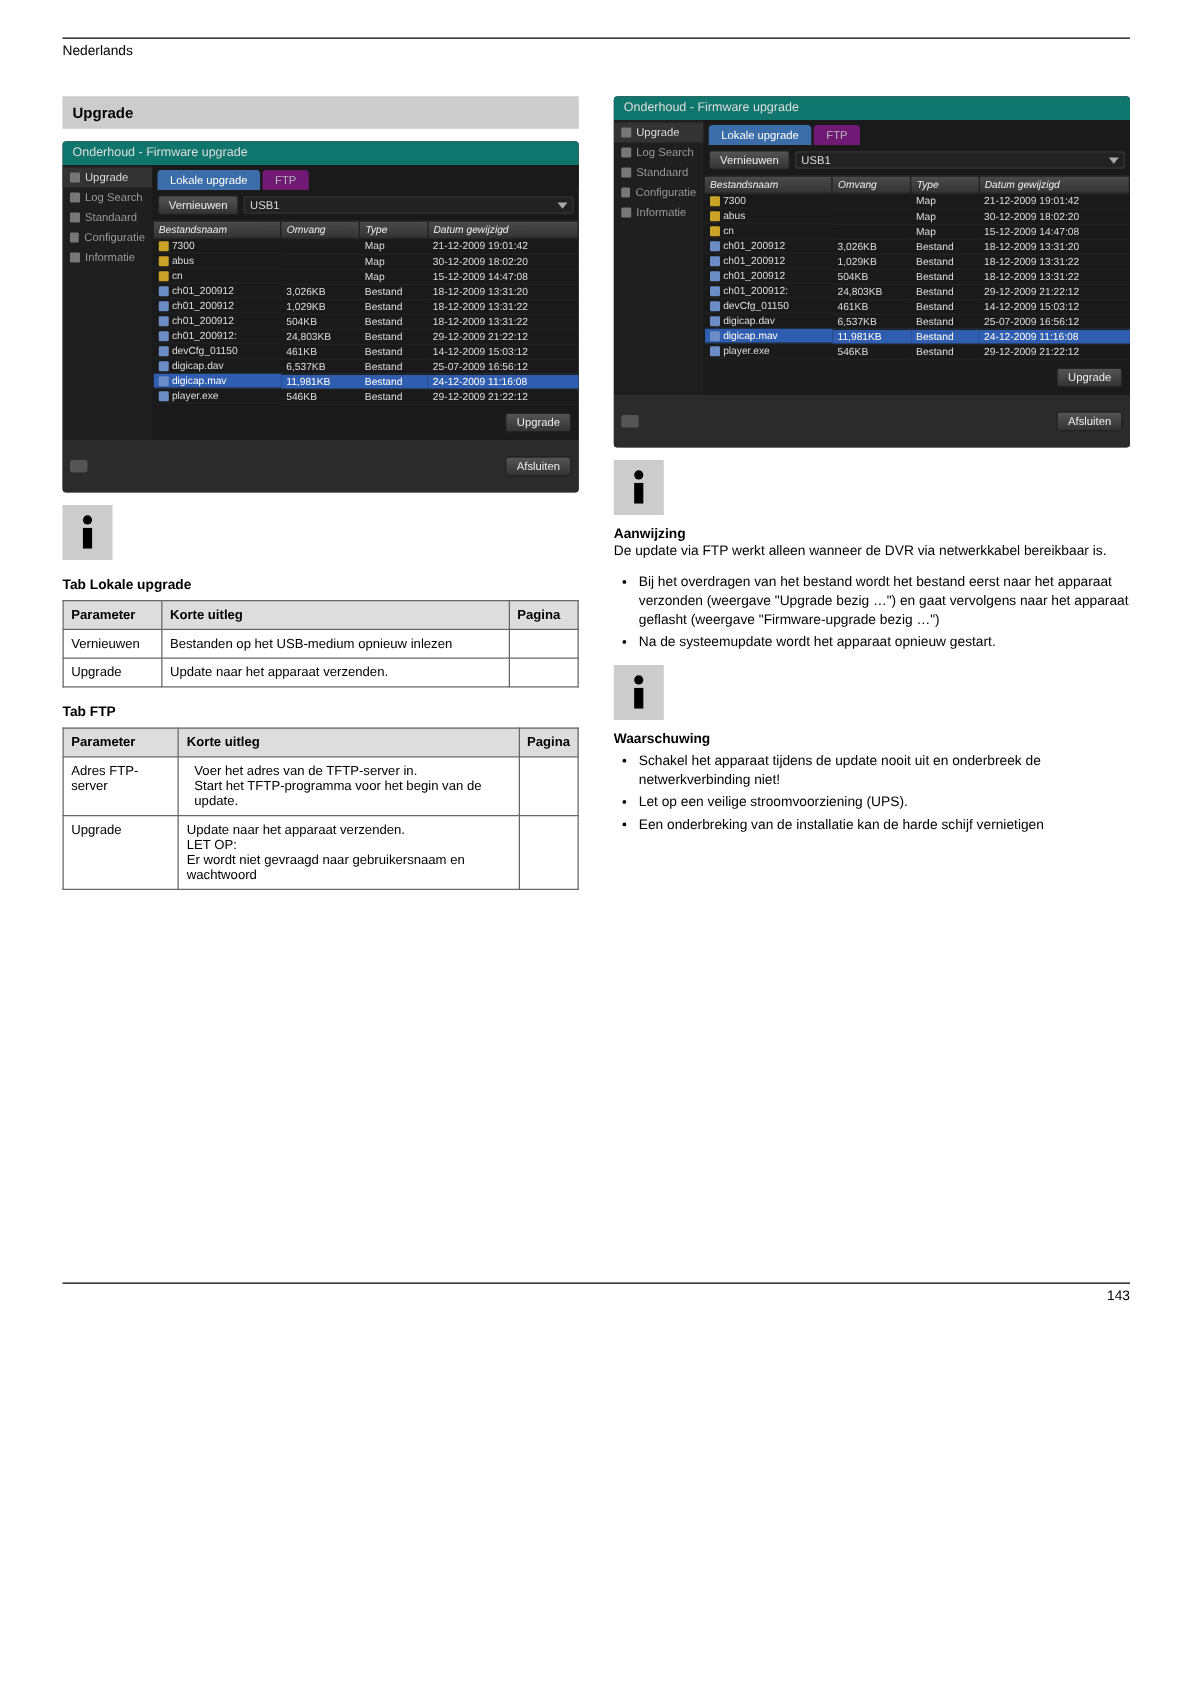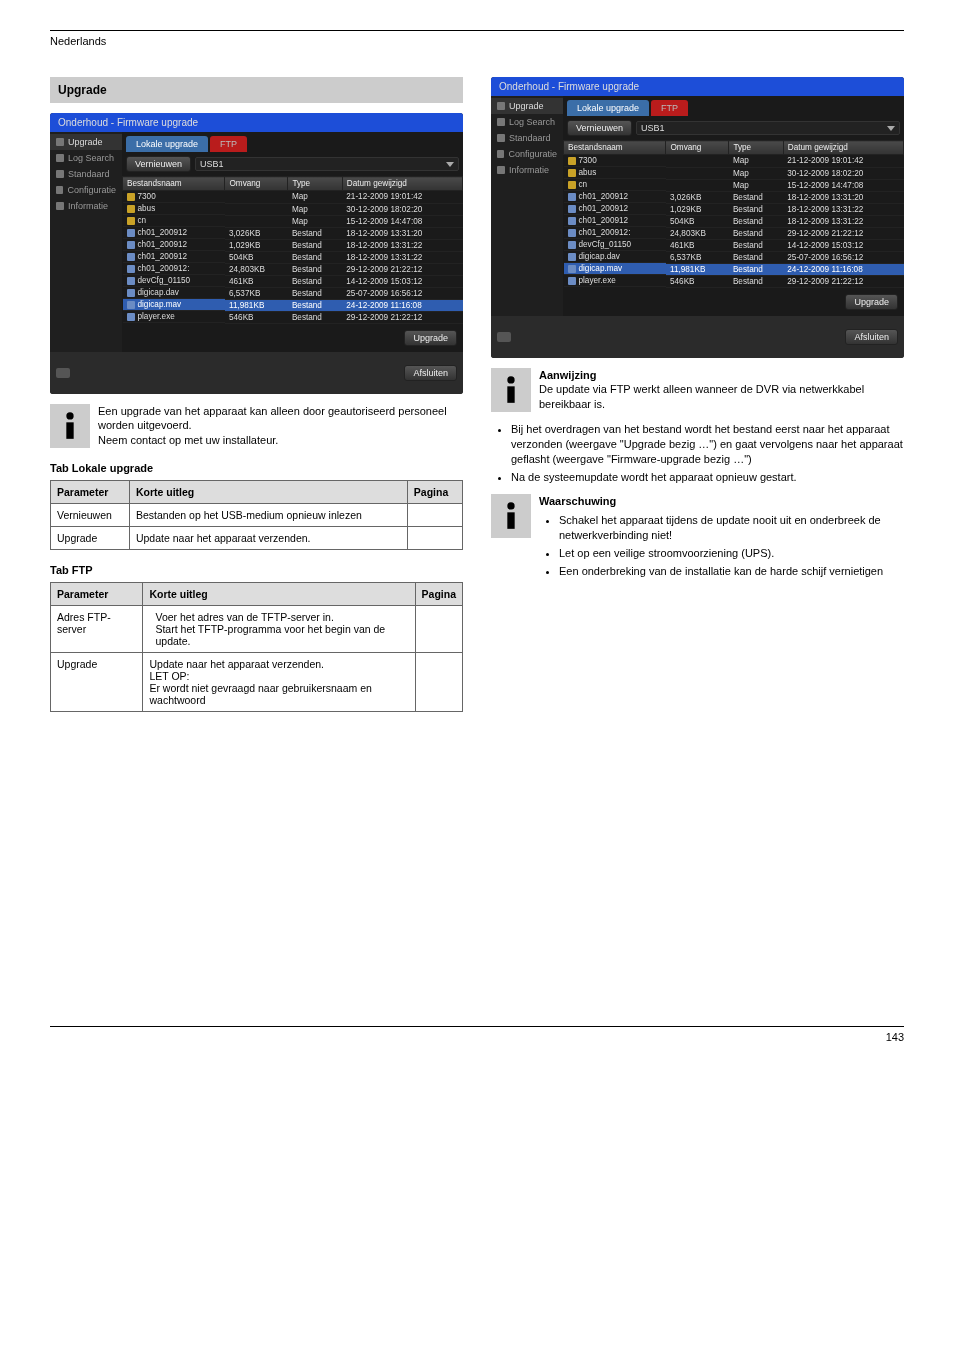--- a/index.html
+++ b/index.html
@@ -16,21 +16,21 @@
   .header-row { display: flex; justify-content: space-between; font-size: 11px; margin-bottom: 30px; }
   .columns { display: flex; gap: 28px; }
   .col { flex: 1; min-width: 0; }
   .section-header {
     background: #ccc;
     padding: 6px 8px;
     font-weight: bold;
     font-size: 12px;
     margin-bottom: 10px;
   }
-  .note-row { display: flex; align-items: flex-start; gap: 8px; margin: 10px 0; }
+  .note-row { display: flex; align-items: flex-start; gap: 8px; margin: 10px 0; flex-direction: column; }
   .note-icon-box {
     width: 40px; height: 44px;
     background: #ccc;
     display: flex; align-items: center; justify-content: center;
     flex-shrink: 0;
   }
   .note-icon-box svg { width: 22px; height: 30px; }
   .note-body { flex: 1; font-size: 11px; line-height: 1.35; }
   .sub-hdr { font-weight: bold; font-size: 11px; margin: 14px 0 6px; }
   table.info {
@@ -52,41 +52,41 @@
   
   .shot {
     width: 100%;
     background: #1a1a1a;
     border-radius: 3px;
     overflow: hidden;
     margin-bottom: 10px;
     color: #ccc;
     font-size: 9px;
   }
-  .shot .titlebar { background: #1d4ed8; padding: 4px 8px; font-size: 10px; color: #ddd; }
+  .shot .titlebar { background: #0f766e; padding: 4px 8px; font-size: 10px; color: #ddd; }
   .shot .body { display: flex; }
   .shot .side {
     width: 72px; background: #1f1f1f;
     display: flex; flex-direction: column;
     padding-top: 2px;
   }
   .shot .side .sitem {
     display: flex; align-items: center; gap: 4px;
     padding: 3px 6px; color: #999;
   }
   .shot .side .sitem.sel { background: #333; color: #ddd; }
   .shot .side .sicon {
     width: 8px; height: 8px; display: inline-block;
     background: #777; border-radius: 1px;
   }
   .shot .main { flex: 1; background: #1a1a1a; }
   .shot .tabs { display: flex; gap: 2px; padding: 4px 4px 0 4px; background: #1a1a1a; }
   .shot .tab {
     padding: 3px 10px; font-size: 9px;
-    background: #b91c1c; color: #bbb;
+    background: #701a75; color: #bbb;
     border-top-left-radius: 3px; border-top-right-radius: 3px;
   }
   .shot .tab.active { background: #3b6ea8; color: #fff; }
   .shot .toolbar { display: flex; gap: 4px; padding: 4px; align-items: center; }
   .shot .btn {
     background: linear-gradient(#555,#333);
     border: 1px solid #222;
     border-radius: 3px;
     padding: 2px 8px;
     color: #eee;
@@ -107,20 +107,21 @@
     font-size: 8.2px;
     color: #ddd;
   }
   .shot table.files th {
     background: linear-gradient(#4a4a4a,#333);
     color: #eee;
     text-align: left;
     padding: 2px 4px;
     border: 1px solid #222;
     font-weight: normal;
+    font-style: italic;
   }
   .shot table.files td {
     padding: 1px 4px;
     border-bottom: 1px solid #222;
     white-space: nowrap;
   }
   .shot table.files td.name { display: flex; align-items: center; gap: 3px; }
   .shot .ficon { width: 8px; height: 8px; display: inline-block; border-radius: 1px; }
   .shot .folder { background: #c9a227; }
   .shot .file { background: #6b8cc4; }
@@ -281,22 +282,20 @@
       </div>
     </div>
 
     <div class="note-row">
       <div class="note-icon-box">
         <svg viewBox="0 0 24 32">
             <circle cx="12" cy="5" r="4" fill="#000"></circle>
             <rect x="8" y="12" width="8" height="18" fill="#000"></rect>
           </svg>
       </div>
-      <div class="note-body" style="white-space:pre-line;">Een upgrade van het apparaat kan alleen door geautoriseerd personeel worden uitgevoerd.
-Neem contact op met uw installateur.</div>
     </div>
 
     <div class="sub-hdr">Tab Lokale upgrade</div>
     <table class="info">
       <thead>
           <tr>
         <th>Parameter</th>
         <th>Korte uitleg</th>
         <th>Pagina</th>
       </tr>

